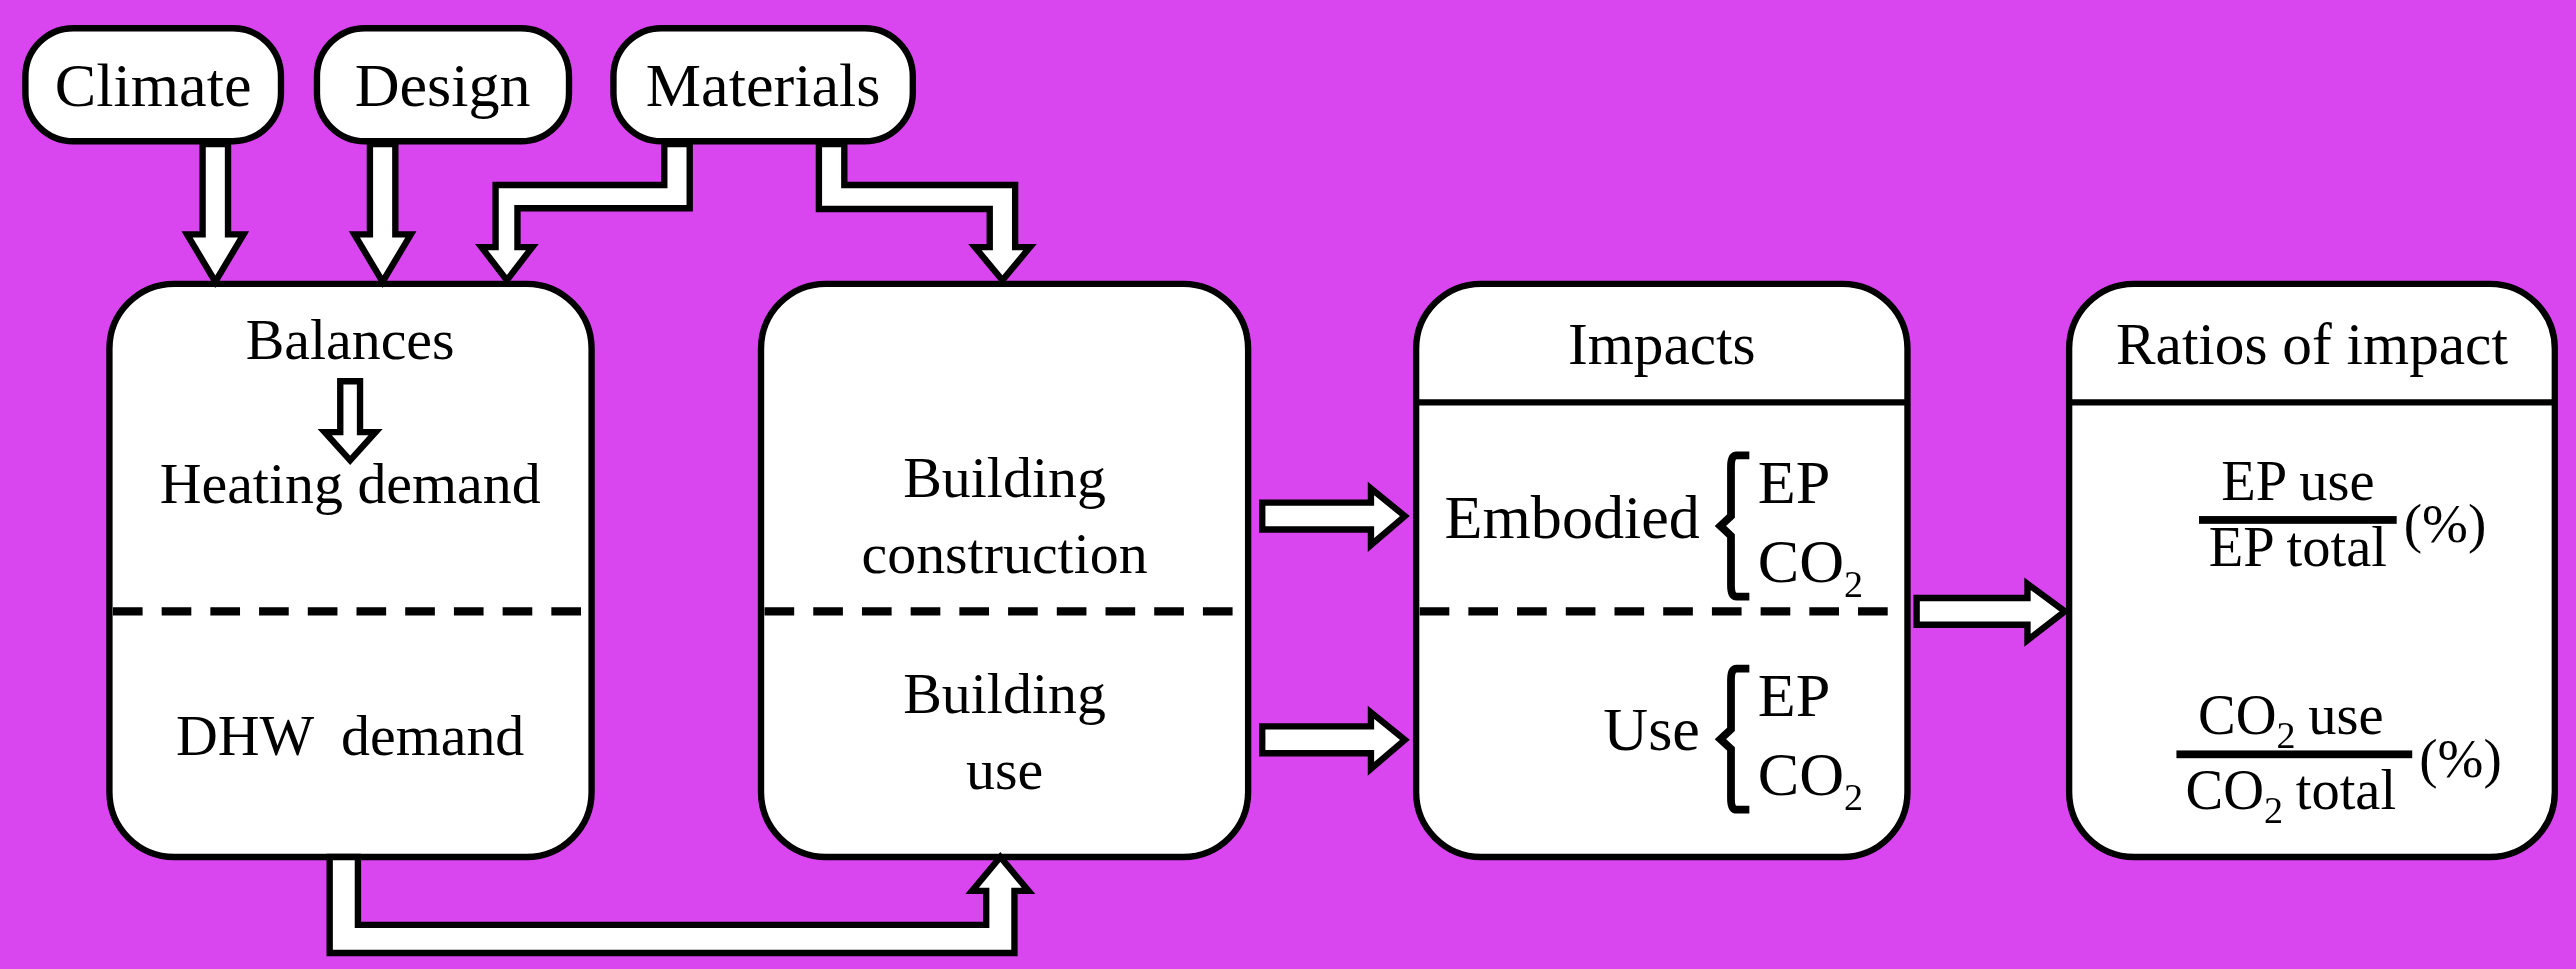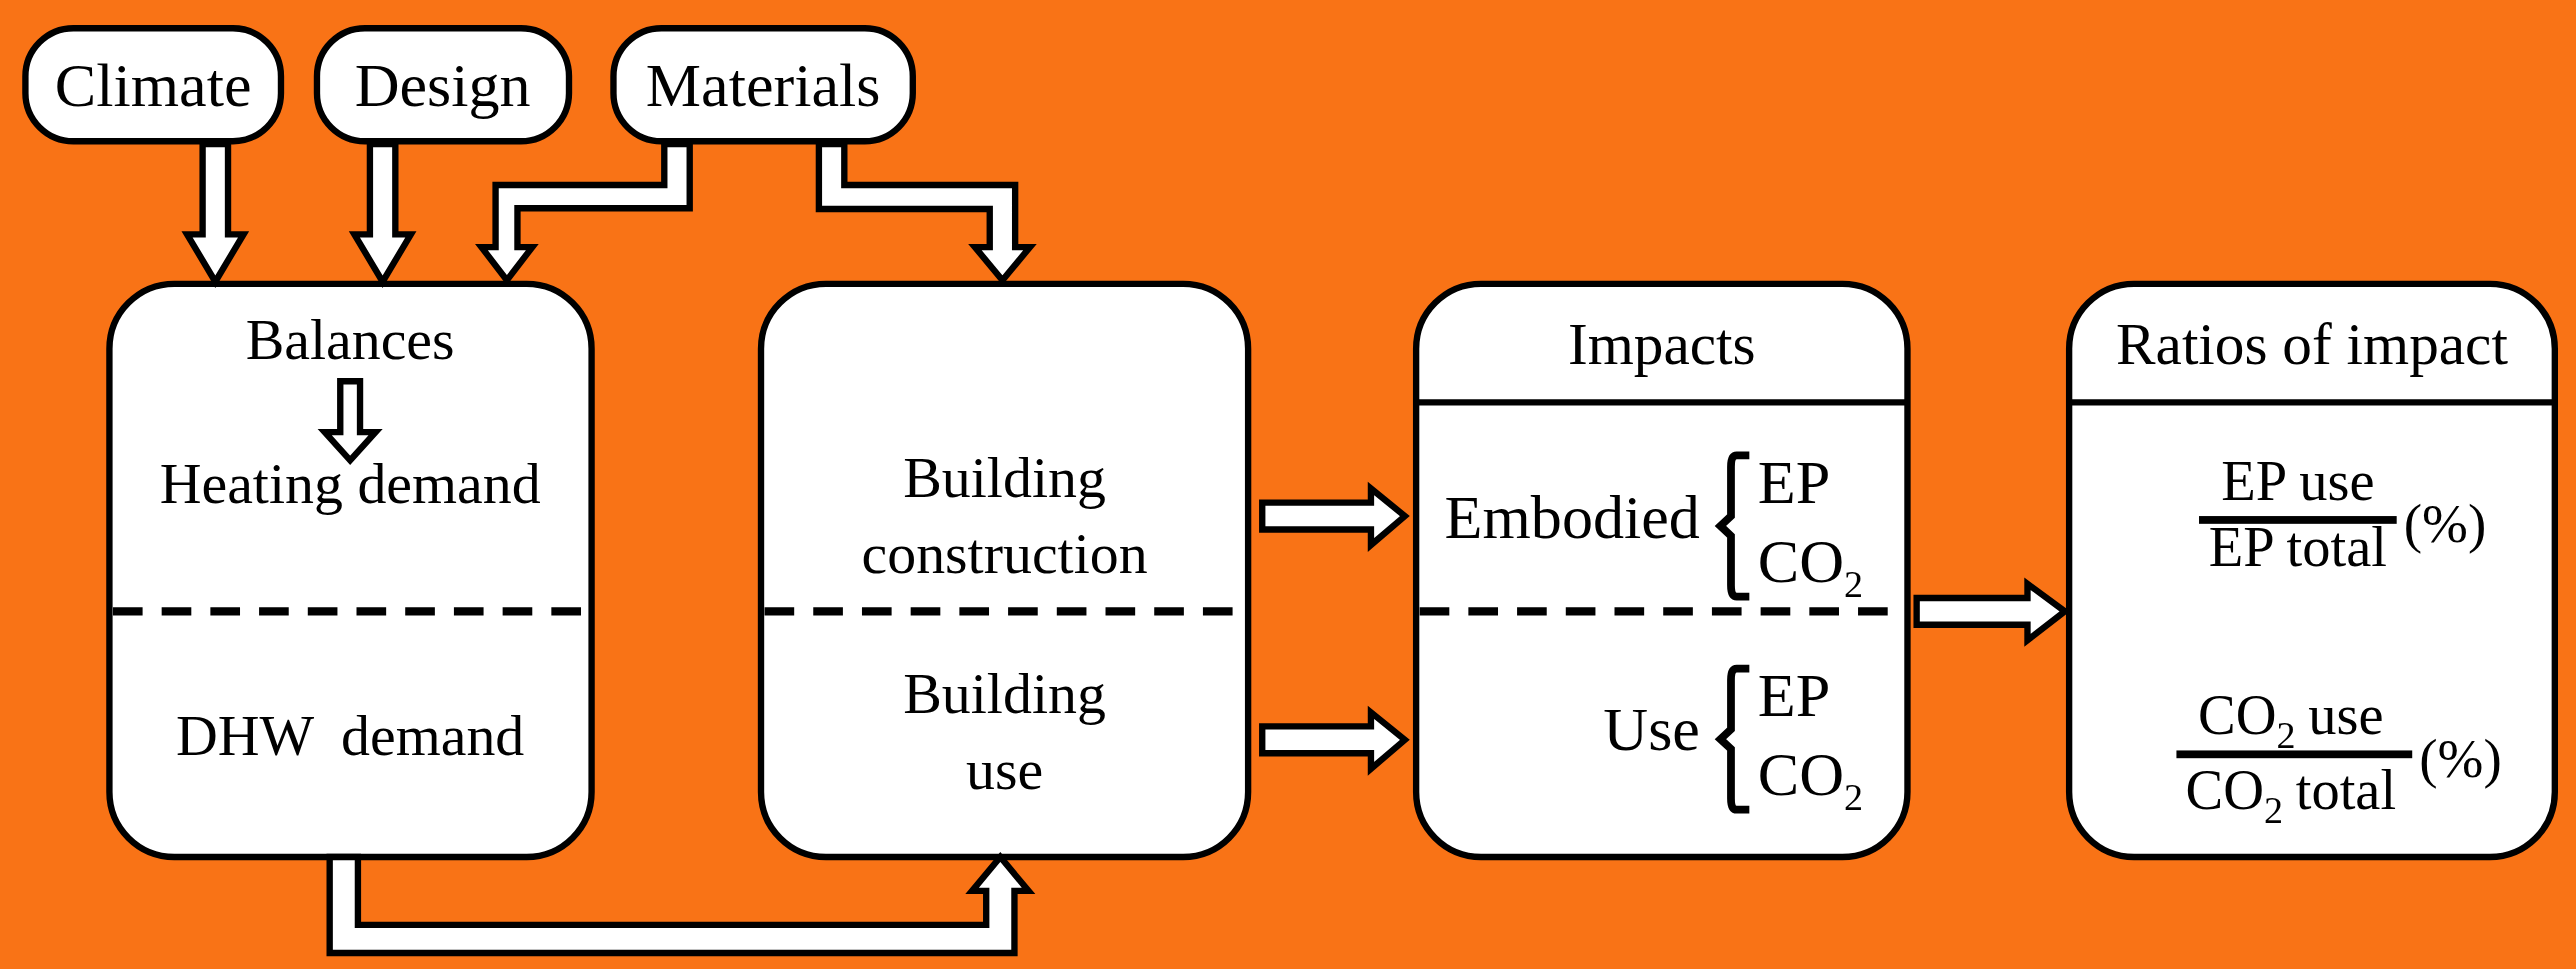--- a/index.html
+++ b/index.html
@@ -3,21 +3,21 @@
 <meta charset="utf-8">
 <style>
   html, body {
     margin: 0;
     padding: 0;
     background: #ffffff;
   }
   .figure-wrap {
     width: 2576px;
     height: 970px;
-    background: #f97316;
+    background: #d946ef;
     position: relative;
   }
   svg {
     display: block;
   }
   .shape {
     fill: #ffffff;
     stroke: #000000;
     stroke-width: 9;
   }

